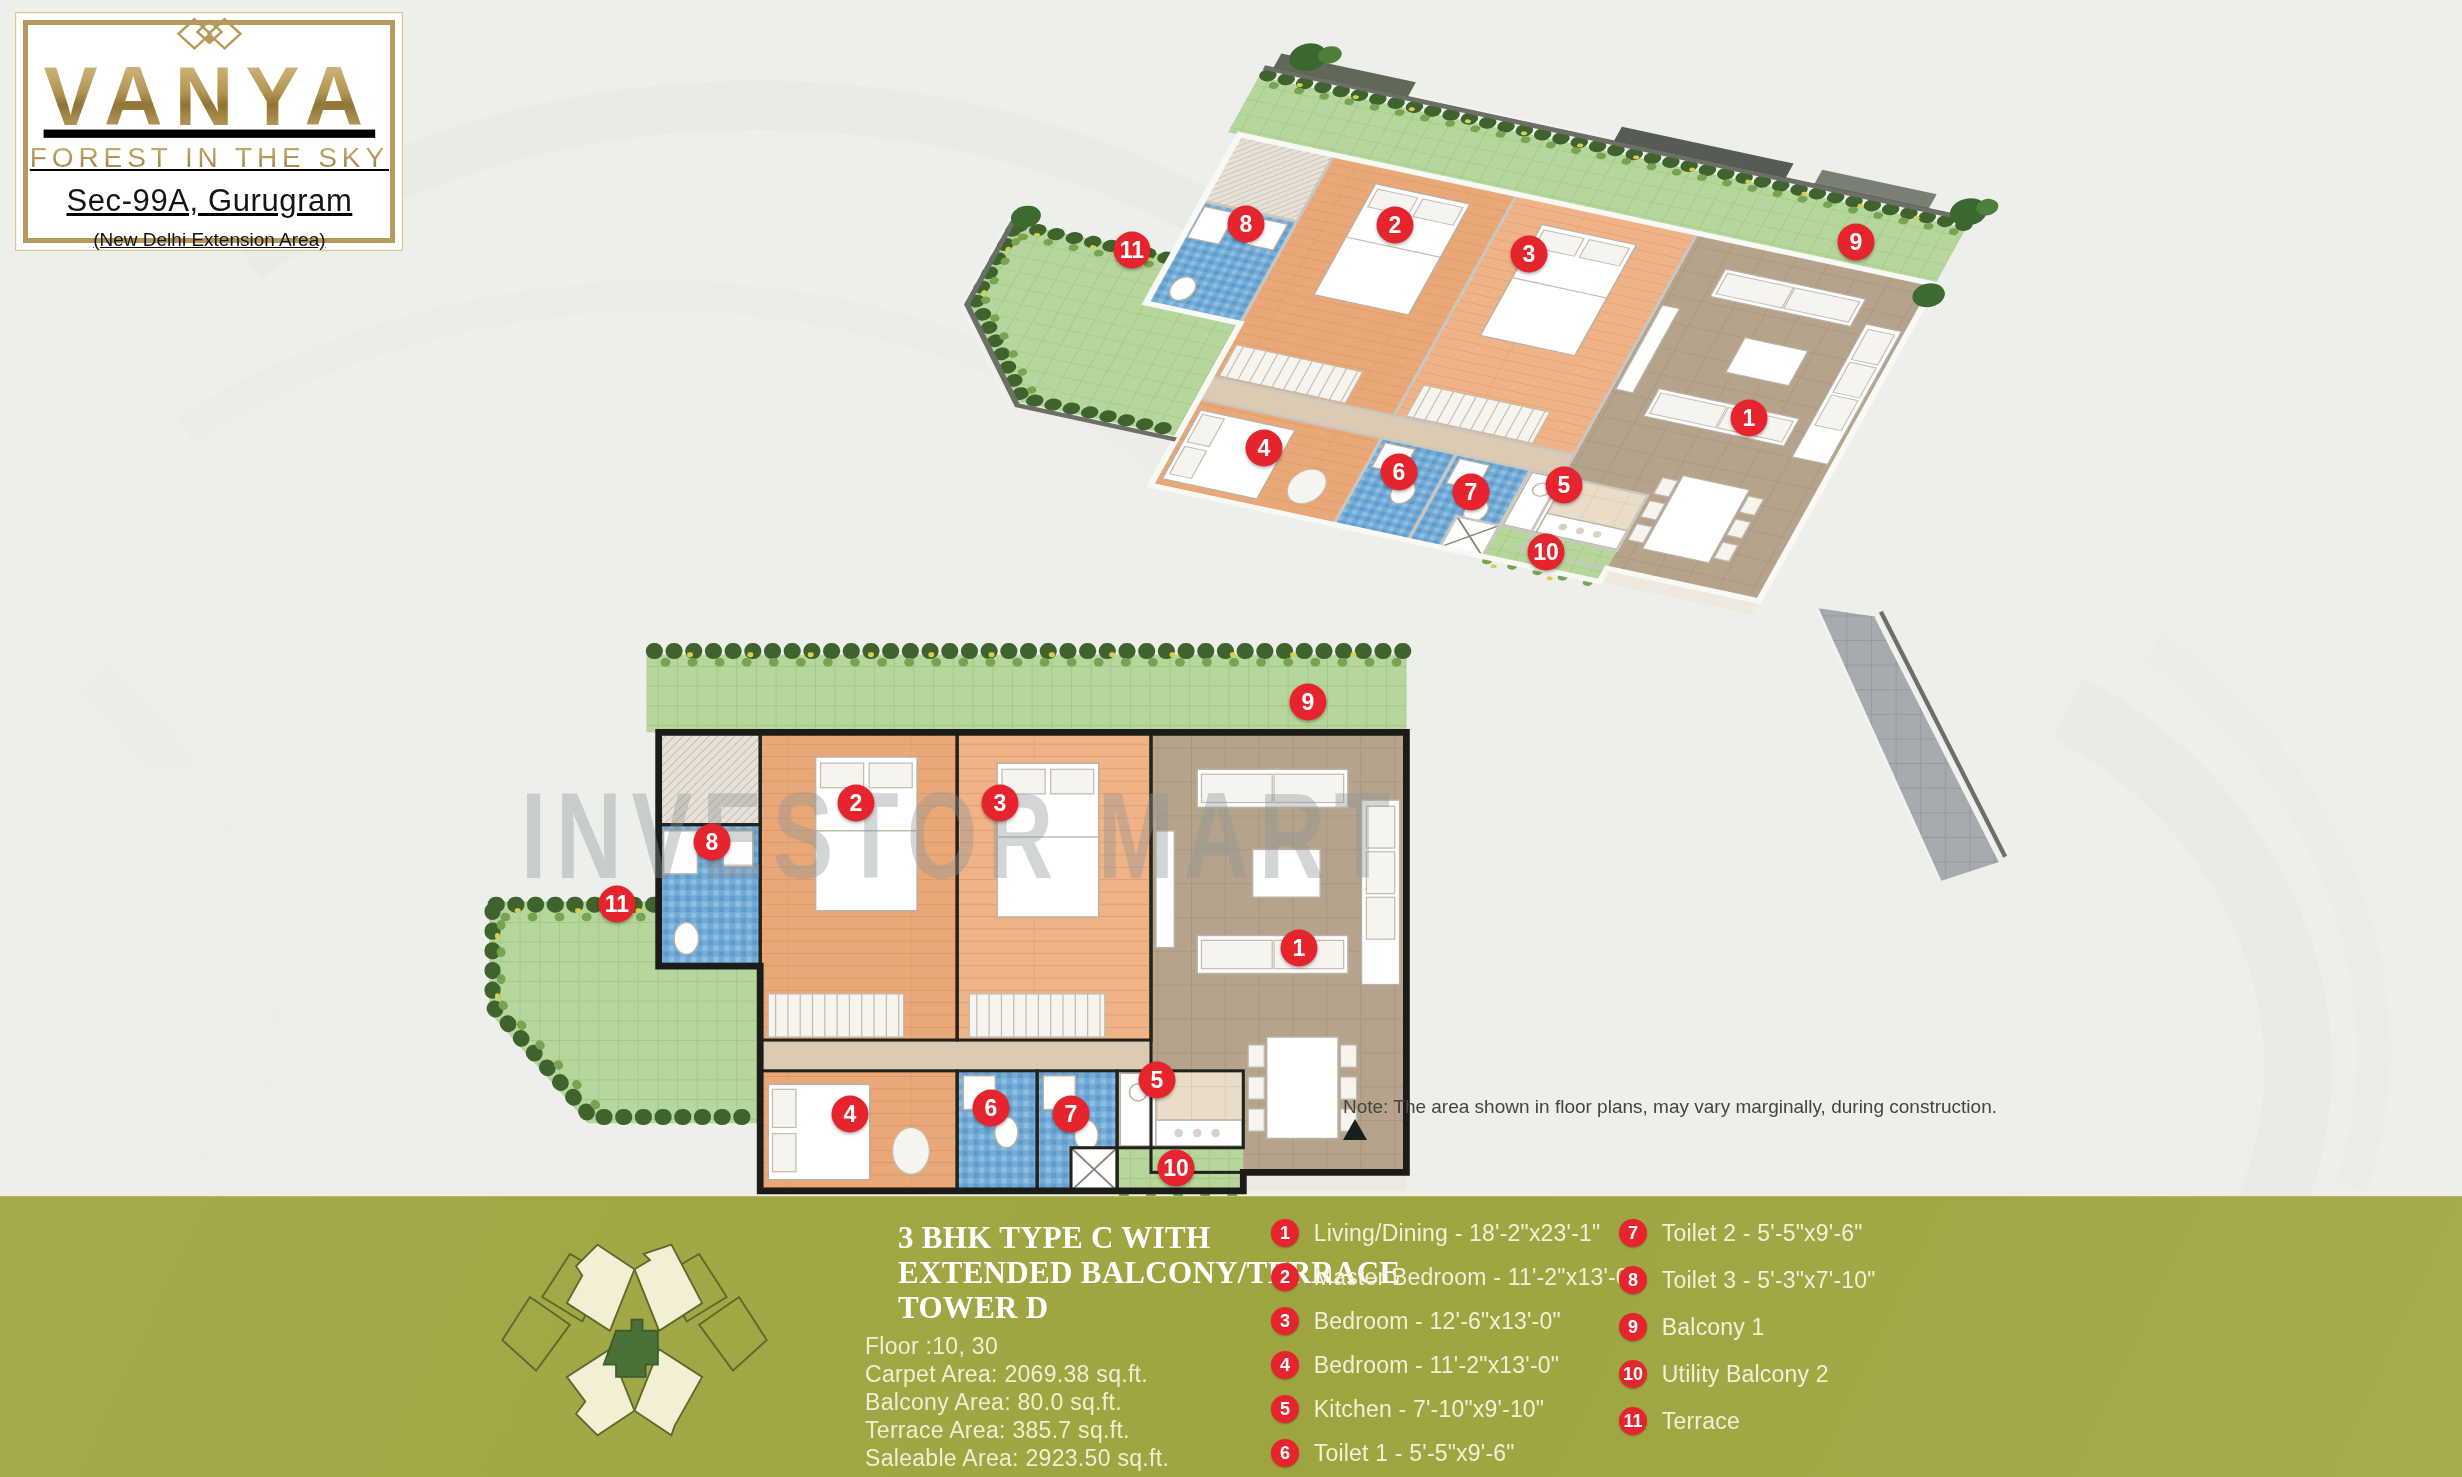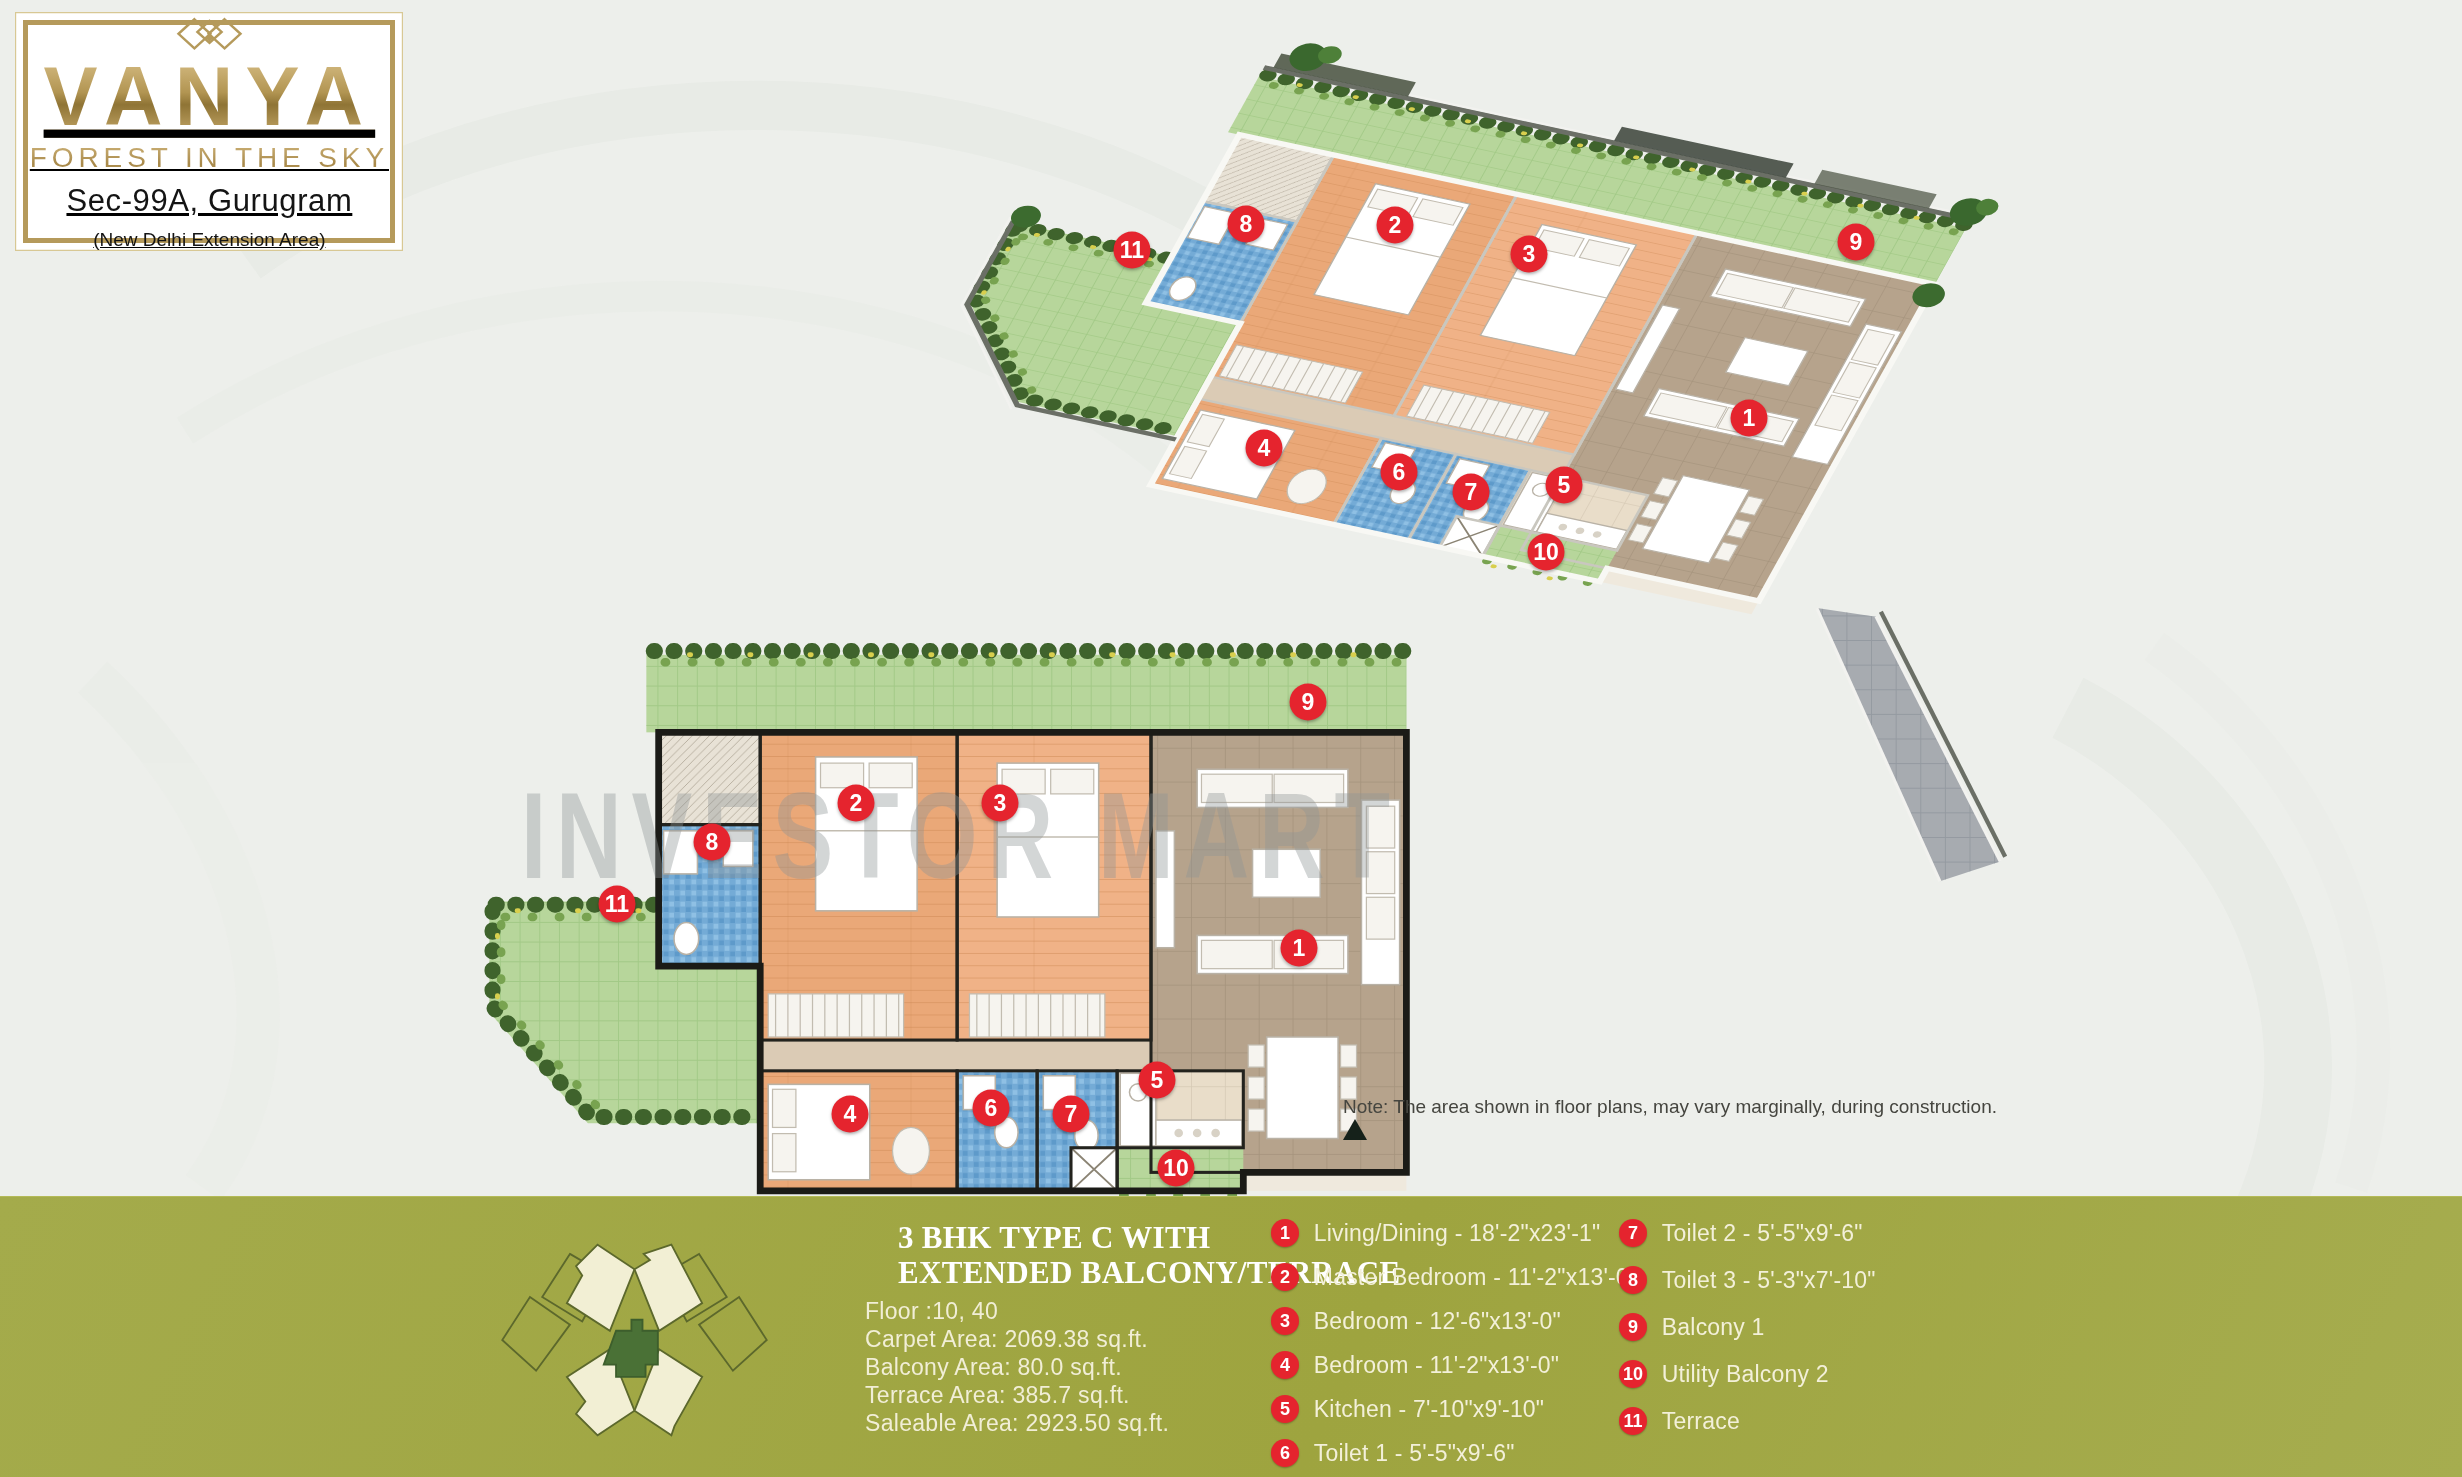--- a/index.html
+++ b/index.html
@@ -300,23 +300,24 @@
       <polygon points="185,215 225,315 165,355 130,320 145,300 115,260"></polygon>
       <polygon points="265,215 335,260 290,340 285,355 225,315"></polygon>
     </g>
     <path d="M195,185 h25 v-18 h18 v18 h25 v55 h-20 v20 h-48 v-20 h-20 z" fill="#4a7136" stroke="#3d5e2c" stroke-width="3"></path>
   </svg>
 
   <div class="unitinfo">
     <div class="unittitle">
       <div>3 BHK TYPE C WITH</div>
       <div>EXTENDED BALCONY/TERRACE</div>
+      <div>TOWER D</div>
     </div>
     <div class="unitdetails">
-      <div>Floor :10, 40</div>
+      <div>Floor :10, 30</div>
       <div>Carpet Area: 2069.38 sq.ft.</div>
       <div>Balcony Area: 80.0 sq.ft.</div>
       <div>Terrace Area: 385.7 sq.ft.</div>
       <div>Saleable Area: 2923.50 sq.ft.</div>
     </div>
   </div>
 
   <div class="legend c1">
     <div class="lrow">
       <span class="lnum">1</span>

